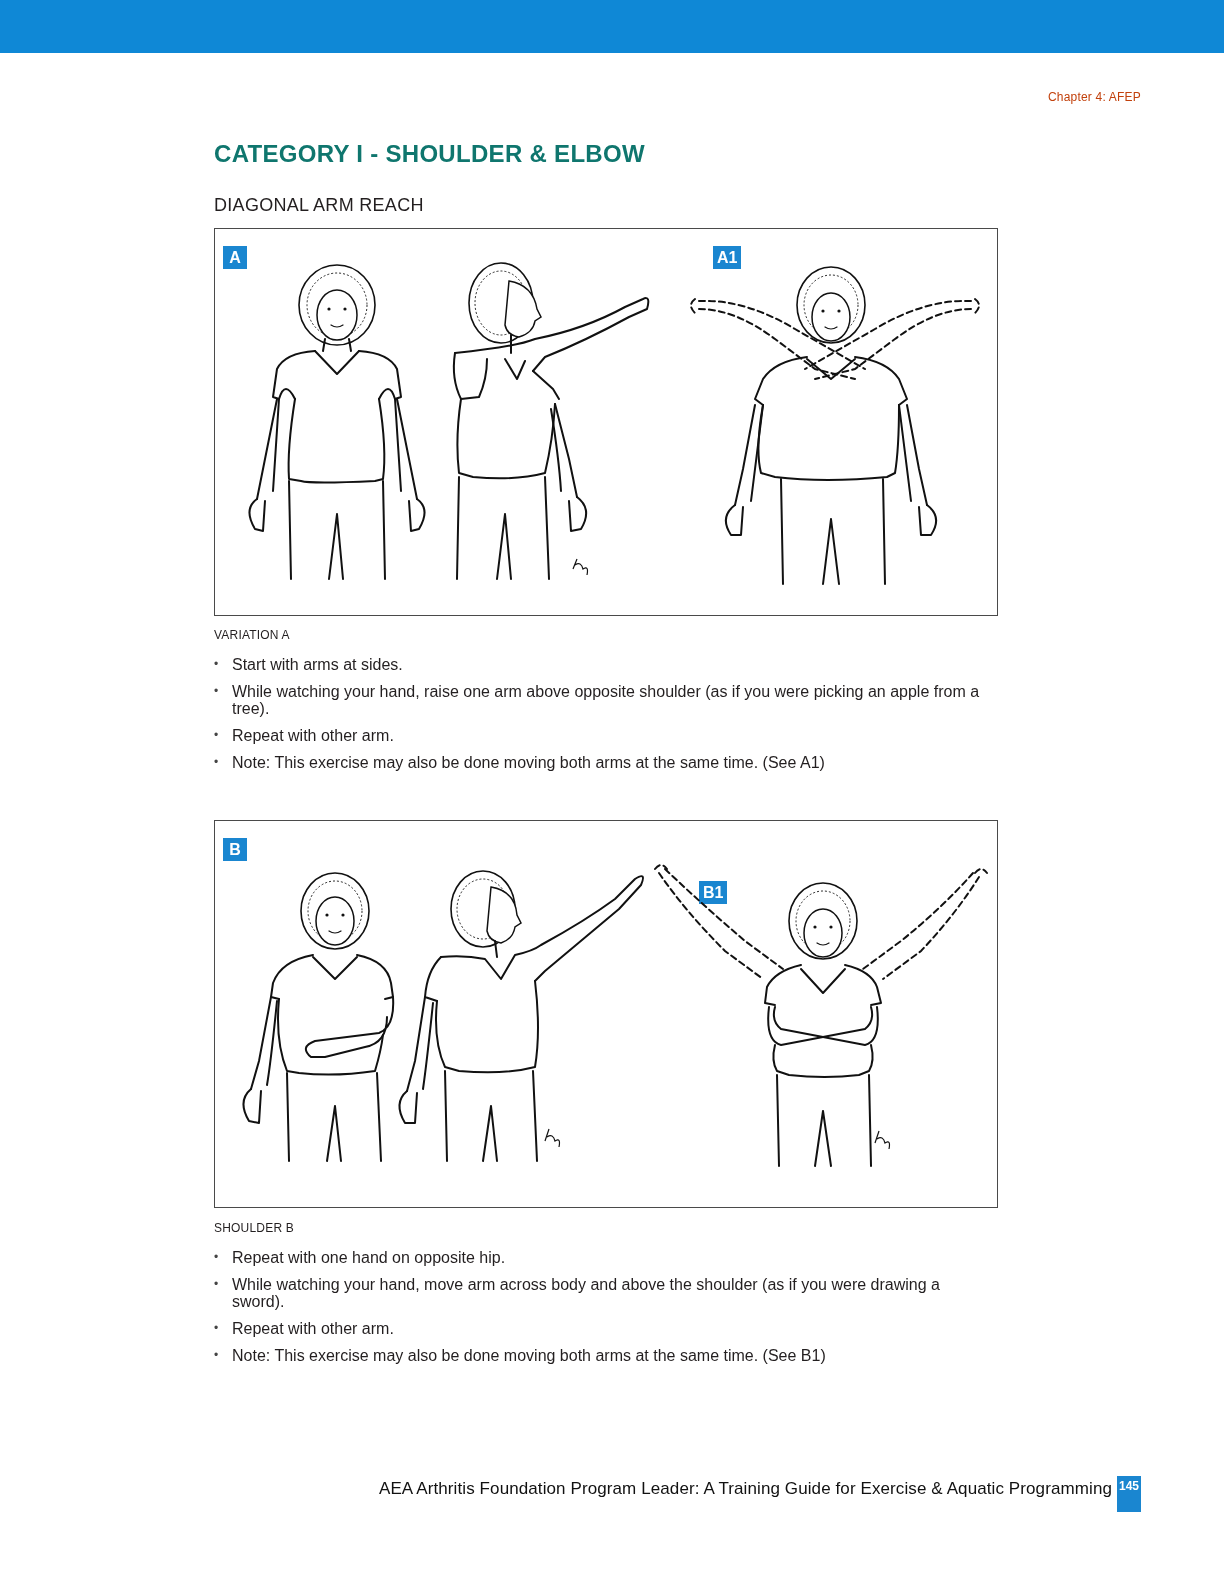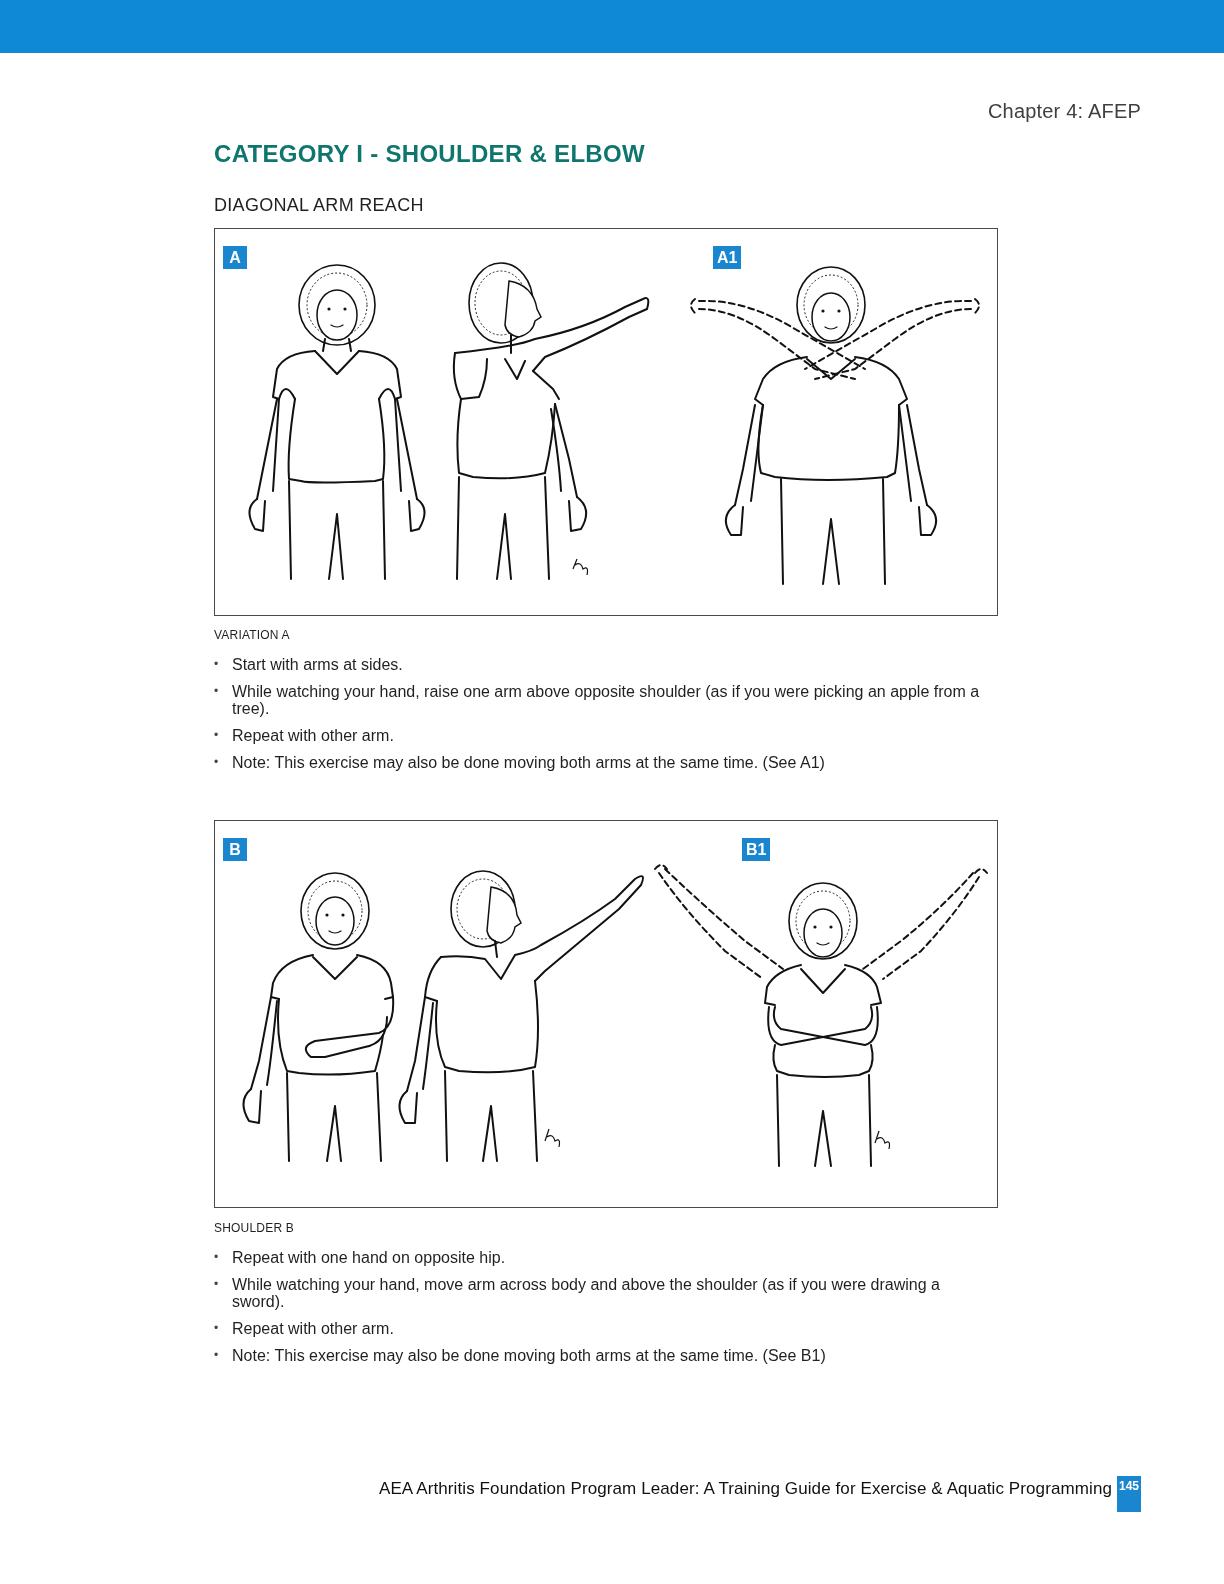--- a/index.html
+++ b/index.html
@@ -1,21 +1,21 @@
 <!DOCTYPE html>
 <html><head>
   <meta charset="utf-8">
   <style>
     * { box-sizing: border-box; margin: 0; padding: 0; }
     html, body { width: 1224px; height: 1584px; background: #ffffff; }
     body { position: relative; font-family: "Liberation Sans", "DejaVu Sans", sans-serif; color: #231f20; overflow: hidden; }
 
     .top-band { position: absolute; left: 0; top: 0; width: 1224px; height: 53px; background: #0f88d6; }
 
-    .chapter { position: absolute; right: 83px; top: 100px; font-size: 20px; color: #404040; letter-spacing: 0.2px; }
+    .chapter { position: absolute; right: 83px; top: 90px; font-size: 12px; color: #c2410c; letter-spacing: 0.2px; }
 
     .category { position: absolute; left: 214px; top: 140px; font-size: 24px; font-weight: 700; color: #0f766e; letter-spacing: 0.3px; }
     .exercise-title { position: absolute; left: 214px; top: 195px; font-size: 18px; font-weight: 400; color: #231f20; letter-spacing: 0.3px; }
 
     .figure { position: absolute; left: 214px; width: 784px; border: 1.3px solid #4a4a4a; background: #fff; }
     .figure-a { top: 228px; height: 388px; }
     .figure-b { top: 820px; height: 388px; }
 
     .label-tag { position: absolute; top: 17px; height: 23px; min-width: 24px; padding: 0 4px; background: #1a86d0; color: #fff; font-size: 16px; font-weight: 700; line-height: 23px; text-align: center; font-family: "Liberation Sans", sans-serif; }
 
@@ -116,21 +116,21 @@
 <div class="variation-heading var-a-heading">VARIATION A</div>
 <ul class="bullets bullets-a">
   <li><span class="dot">•</span><span>Start with arms at sides.</span></li>
   <li><span class="dot">•</span><span>While watching your hand, raise one arm above opposite shoulder (as if you were picking an apple from a tree).</span></li>
   <li><span class="dot">•</span><span>Repeat with other arm.</span></li>
   <li><span class="dot">•</span><span>Note: This exercise may also be done moving both arms at the same time. (See A1)</span></li>
 </ul>
 
 <div class="figure figure-b">
   <div class="label-tag" style="left:8px;">B</div>
-  <div class="label-tag" style="left:527px;">B1</div>
+  <div class="label-tag" style="left:484px;margin-top:43px;">B1</div>
   <svg width="784" height="388" viewBox="0 0 784 388">
 
     <g>
       <ellipse class="hair" cx="120" cy="90" rx="34" ry="38"></ellipse>
       <ellipse class="hairtex" cx="120" cy="90" rx="27" ry="30"></ellipse>
       <ellipse cx="120" cy="100" rx="19" ry="24" fill="#fff" stroke="#111" stroke-width="1.5"></ellipse>
       <circle cx="112" cy="94" r="1.6" fill="#111"></circle>
         <circle cx="128" cy="94" r="1.6" fill="#111"></circle>
       <path class="thin" d="M114 110 Q120 114 126 110"></path>
       <path class="stroke" d="M98 136 L120 158 L142 136"></path>

